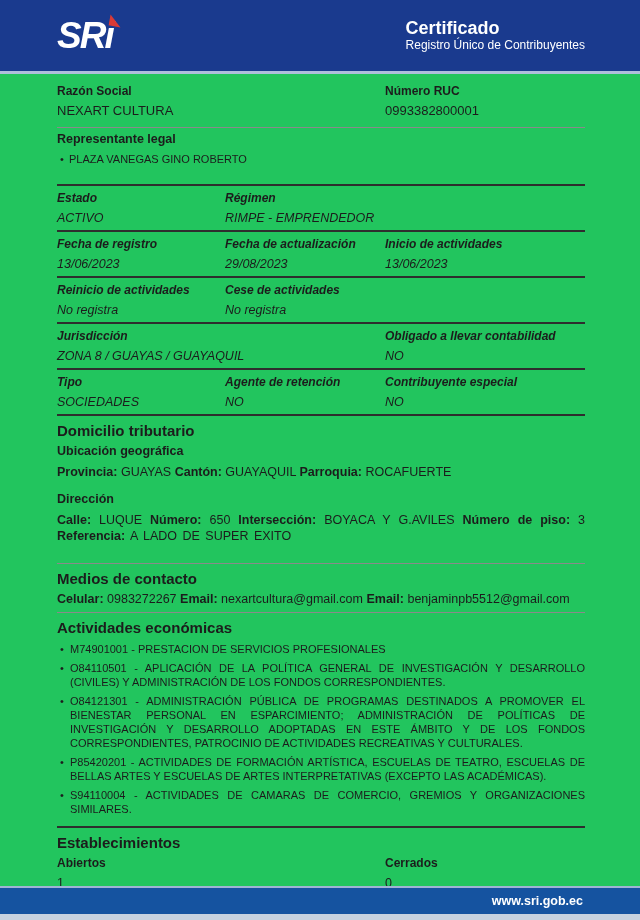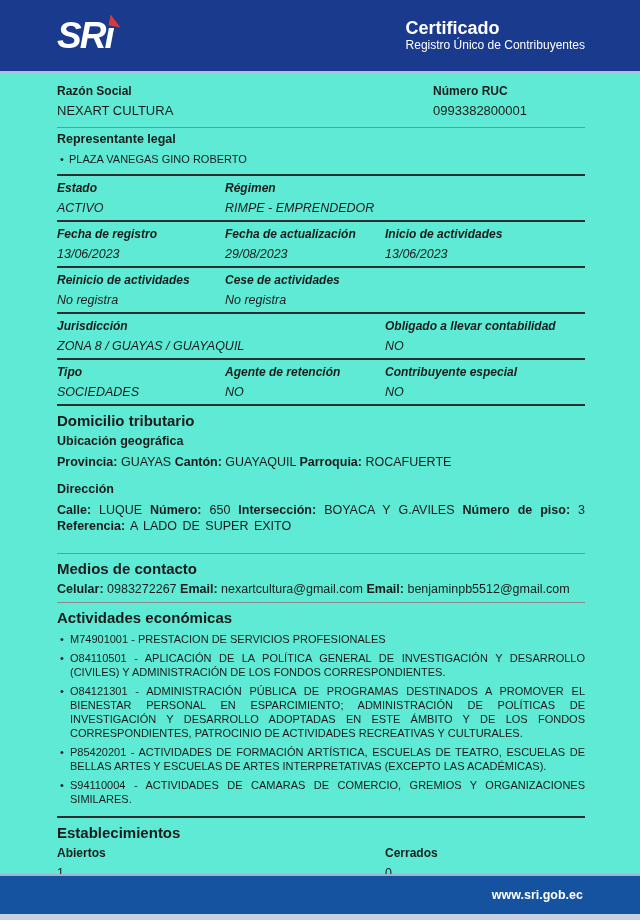--- a/index.html
+++ b/index.html
@@ -1,19 +1,19 @@
 <!DOCTYPE html>
 <html><head>
 <meta charset="utf-8">
 <style>
   * { margin:0; padding:0; box-sizing:border-box; }
   html,body { background:#e8e8e8; }
   body { font-family:"Liberation Sans", sans-serif; color:#1c1c1c; }
   .page {
-    position:relative; width:640px; height:920px; background:#5eead4;
+    position:relative; width:640px; height:920px; background:#22c55e;
     margin:0 auto; overflow:hidden;
   }
 
   
   .hdr {
     height:74px; background:#1a3a8e; border-bottom:3px solid #aebfdd;
     display:flex; align-items:center; justify-content:space-between;
     padding:0 55px 0 57px;
   }
   .logo { position:relative; display:inline-block; }
@@ -27,28 +27,28 @@
     transform:rotate(100deg);
   }
   .hdr-right { text-align:left; color:#ffffff; }
   .hdr-title { font-size:18px; font-weight:bold; line-height:20px; }
   .hdr-sub { font-size:12px; line-height:15px; }
 
   
   .content { padding:8px 55px 0 57px; }
   .lbl { font-size:12px; font-weight:bold; line-height:15px; }
   .val { font-size:12.5px; line-height:16px; margin-top:4px; white-space:nowrap; }
-  .hr-thin  { border-bottom:1px solid #8a8a8a;gap:48px; }
+  .hr-thin  { border-bottom:1px solid #8a8a8a; }
   .hr-thick { border-bottom:2px solid #2e2e2e; }
 
   .grid3 { display:grid; grid-template-columns:168px 160px 200px; }
   .grid2 { display:grid; grid-template-columns:328px 200px; }
 
   .row-identity { padding:2px 0 8px 0; }
-  .row-rep { padding:4px 0 8px 0; }
+  .row-rep { padding:4px 0 18px 0; }
   .rep-item { font-size:11px; line-height:14px; margin-top:5px; padding-left:12px; position:relative; }
   .rep-item::before, .act-item::before, .obl-item::before {
     content:"\2022"; position:absolute; left:3px; top:0;
   }
   .frow { padding:5px 0 4px 0;font-style:italic; }
 
   .section-h { font-size:15px; font-weight:bold; line-height:19px; margin-top:5px; }
   .sub-h { font-size:12.5px; font-weight:bold; line-height:16px; margin-top:3px; }
   .inline-p { font-size:12.5px; line-height:16px; margin-top:5px; }
   .inline-p b { font-weight:bold; }
@@ -64,21 +64,21 @@
   }
   .sec-estab { padding:0 0 7px 0; }
   .estab-grid { margin-top:4px; }
   .obl-item { font-size:11px; line-height:14px; position:relative; padding-left:13px; margin-top:10px; }
 
   
   .ftr {
     position:absolute; left:0; right:0; bottom:0;
   }
   .ftr-bar {
-    height:40px; background:#1553a0; border-top:2px solid #9fb4d4;
+    height:28px; background:#1553a0; border-top:2px solid #9fb4d4;
     display:flex; align-items:center; justify-content:flex-end; padding-right:57px;
   }
   .ftr-url { color:#ffffff; font-size:12.5px; font-weight:bold; }
   .ftr-strip { height:6px; background:#c6d2e0; }
 </style>
 </head>
 <body>
 
 <div class="page">
 

